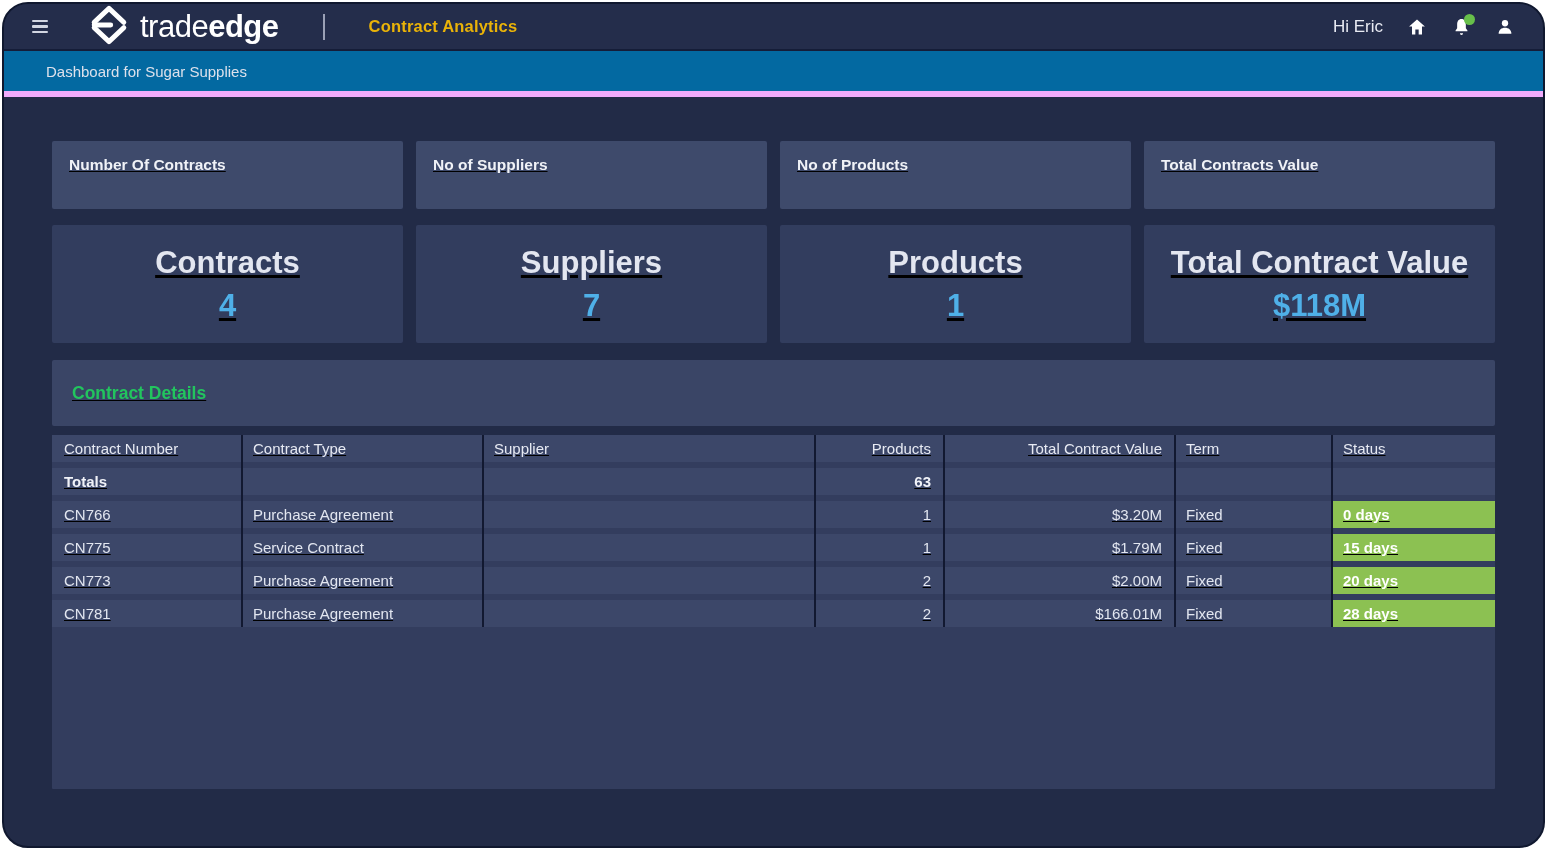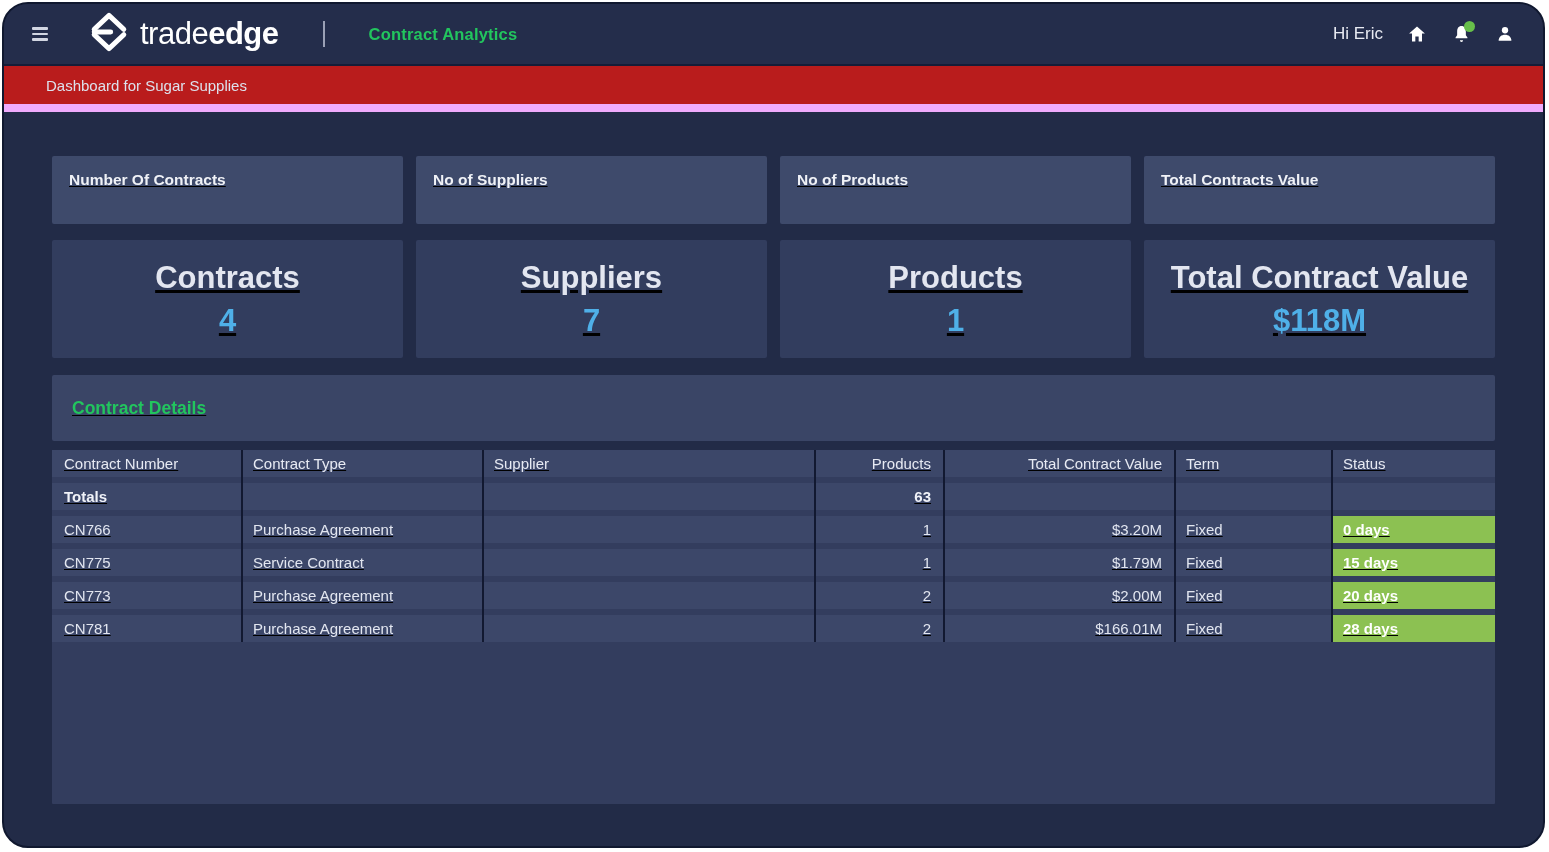--- a/index.html
+++ b/index.html
@@ -9,41 +9,41 @@
     font-family:"Liberation Sans", sans-serif;
     position:relative; overflow:hidden;
   }
   .window {
     position:absolute; left:2px; top:2px; width:1543px; height:846px;
     background:#222b47; border:2px solid #10182f; border-radius:26px;
     overflow:hidden;
   }
 
   
-  .topbar { height:60px; background:#242d4b; display:flex; align-items:center; padding:0 28px; }
+  .topbar { height:45px; background:#242d4b; display:flex; align-items:center; padding:0 28px; }
   .hamburger { width:16px; display:flex; flex-direction:column; gap:3px; cursor:pointer; margin-right:40px; }
   .hamburger span { display:block; height:2.5px; background:#d2d6e2; border-radius:1px; }
   .brand { display:flex; align-items:center; gap:10px; }
   .brand-text { font-size:31px; color:#ffffff; letter-spacing:-0.5px; }
   .brand-text b { font-weight:bold; }
   .pipe { width:2px; height:26px; background:#9aa0b5; margin:0 44px; }
-  .app-title { font-weight:bold; font-size:16.5px; color:#22c55e; letter-spacing:0.2px; }
+  .app-title { font-weight:bold; font-size:16.5px; color:#eab308; letter-spacing:0.2px; }
   .topbar-right { margin-left:auto; display:flex; align-items:center; gap:24px; }
   .greeting { font-size:17px; color:#e9ebf3; }
   .tb-icon { position:relative; width:20px; height:20px; cursor:pointer; display:flex; align-items:center; justify-content:center; }
   .tb-icon svg { fill:#ffffff; }
   .notif-dot { position:absolute; top:-3px; right:-4px; width:11px; height:11px; border-radius:50%; background:#67bf4a; }
 
   
   .nav-home {
     height:27px; background:#40496b; border-top:2px solid #151d38;
     display:flex; align-items:center; padding:0 42px; color:#dde1ec; font-size:15px; cursor:pointer;
   }
   .breadcrumb-row {
-    height:48px; background:#b91c1c; border-top:2px solid #151d38; border-bottom:8px solid #f0abfc;
+    height:48px; background:#0369a1; border-top:2px solid #151d38; border-bottom:6px solid #f0abfc;
     display:flex; align-items:center; padding:4px 42px; color:#dde1ec; font-size:15px;
   }
 
   
   .main { padding:44px 48px 0;text-decoration:underline; }
 
   .kpi-row { display:flex; gap:13px; }
   .kpi-card { flex:1; min-width:0; }
   .kpi-header {
     height:68px; background:#3e4a6b; border-radius:2px; padding:15px 17px;

